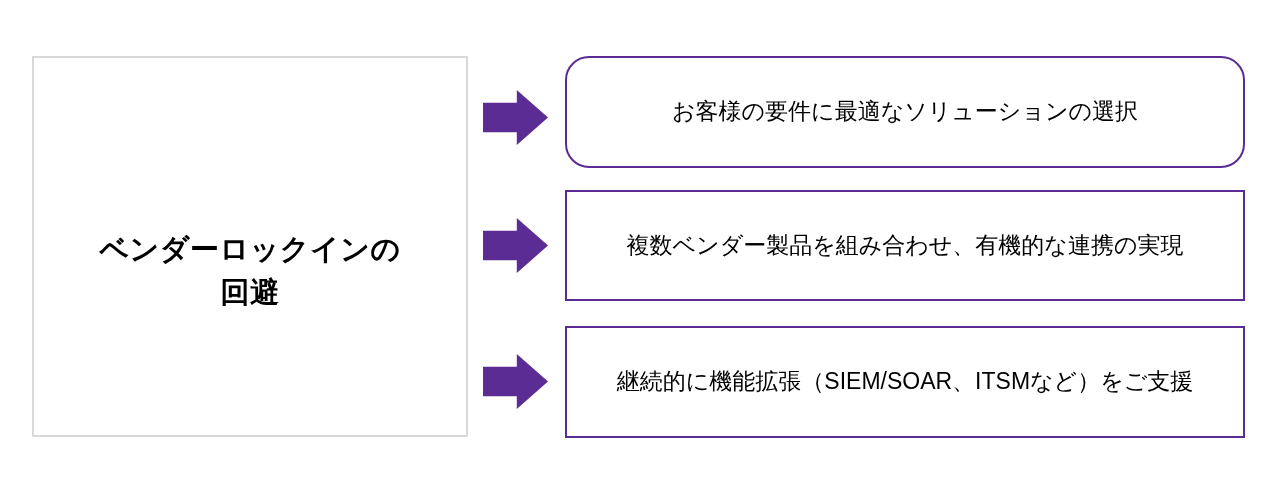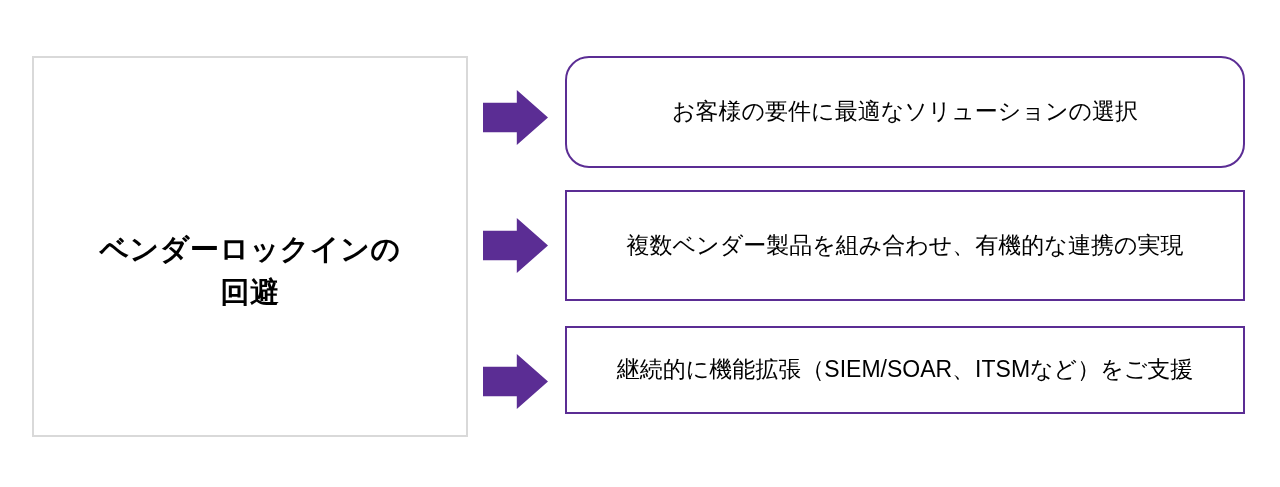--- a/index.html
+++ b/index.html
@@ -46,21 +46,21 @@
     background: #ffffff;
     display: flex;
     align-items: center;
     justify-content: center;
     text-align: center;
     font-size: 23px;
     line-height: 1.3;
   }
   .flow-box.b1 { top: 56px;  height: 112px; border-radius: 24px; }
   .flow-box.b2 { top: 190px; height: 111px; }
-  .flow-box.b3 { top: 326px; height: 88px; }
+  .flow-box.b3 { top: 326px; height: 112px; }
   .arrow {
     position: absolute;
     left: 483px;
     width: 65px;
     height: 55px;
     background: var(--purple, #5B2D94);
     clip-path: polygon(0% 23%, 52% 23%, 52% 0%, 100% 50%, 52% 100%, 52% 77%, 0% 77%);
   }
   .arrow.a1 { top: 90px; }
   .arrow.a2 { top: 218px; }

